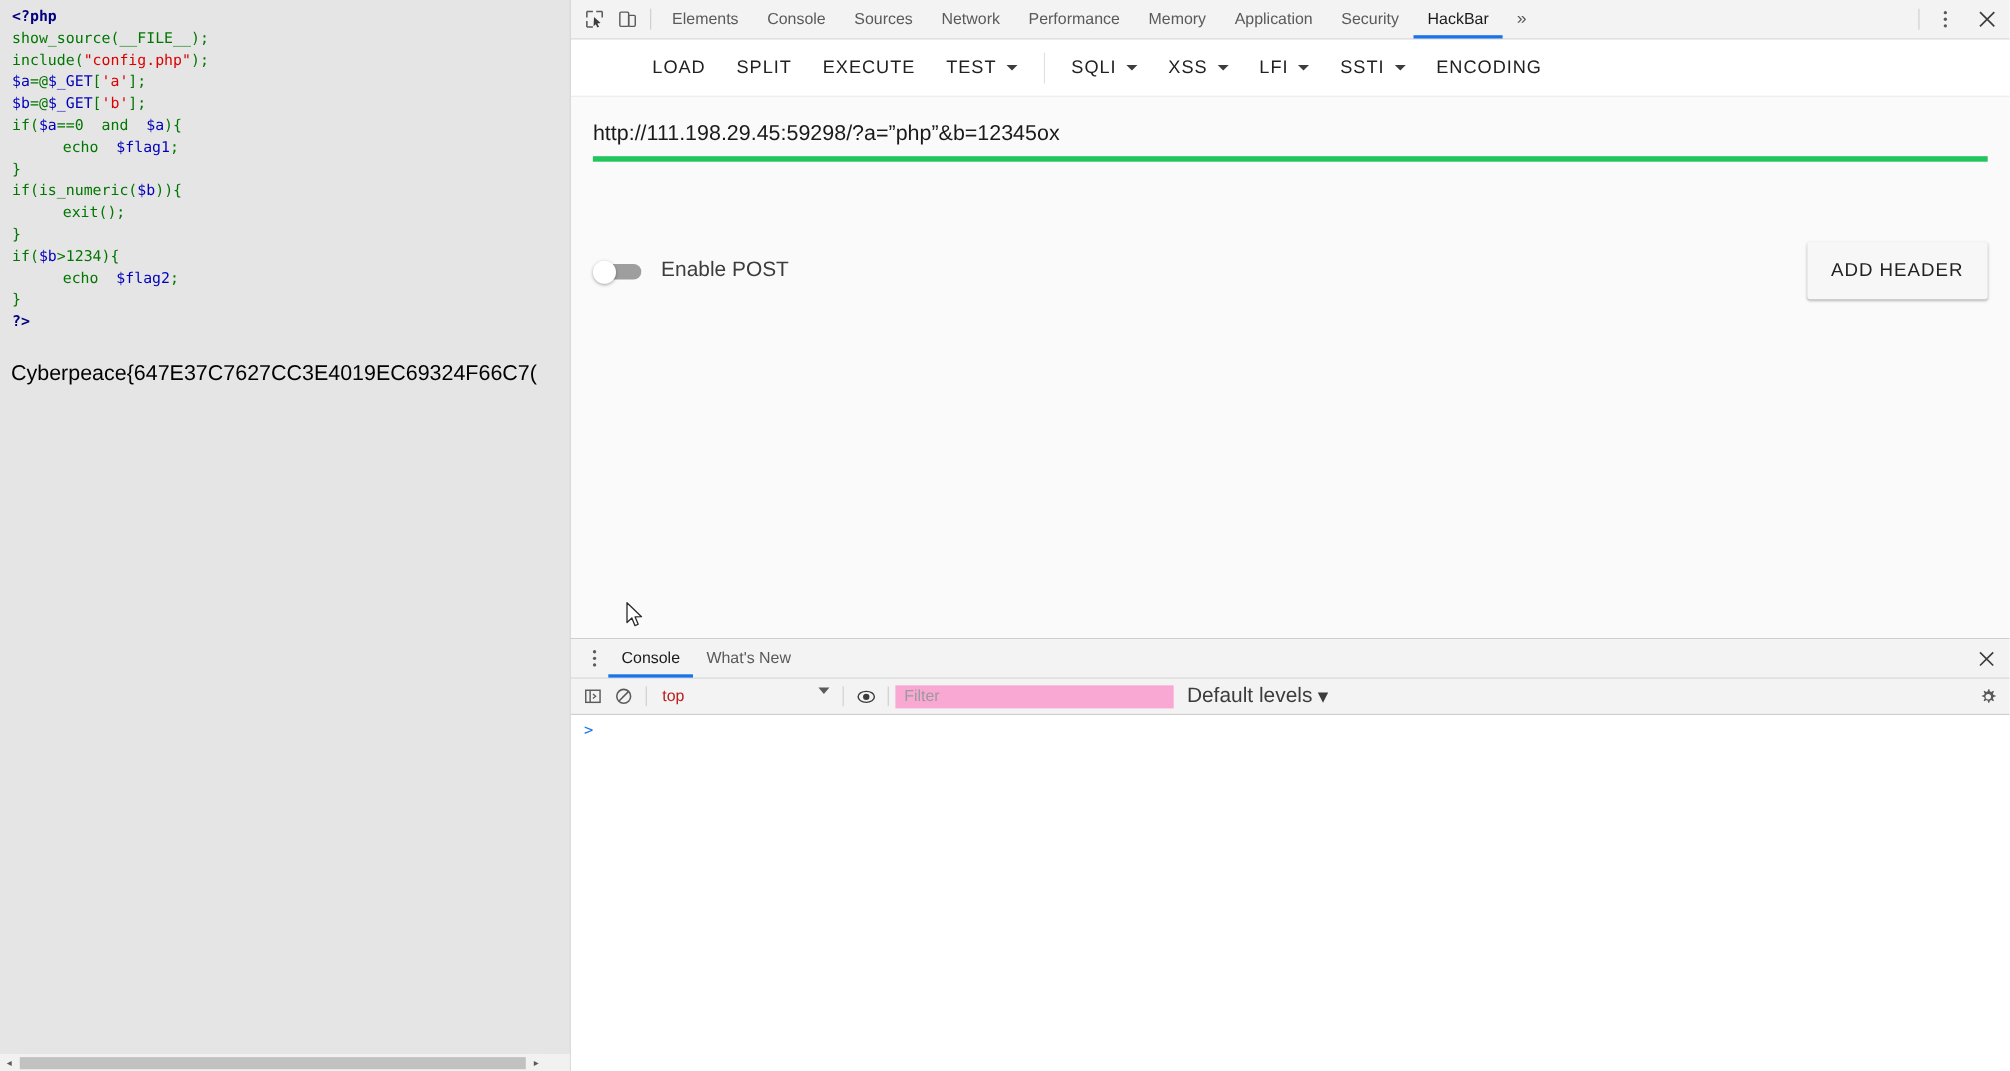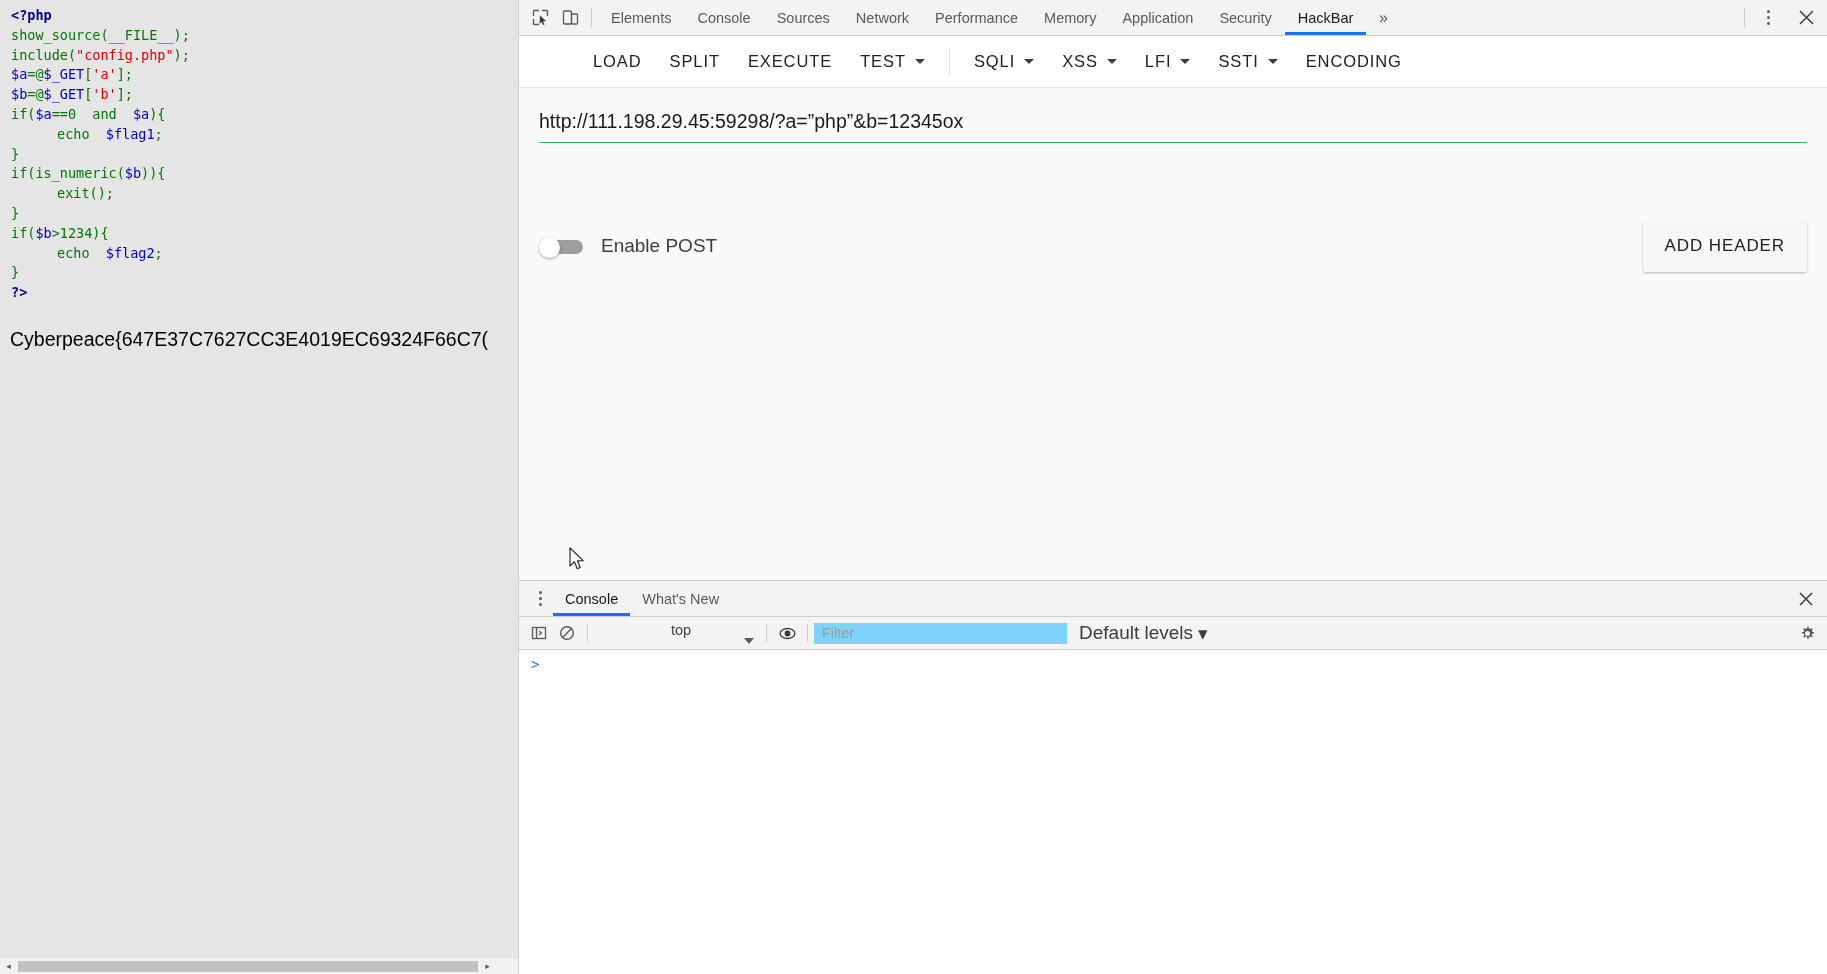--- a/index.html
+++ b/index.html
@@ -198,21 +198,21 @@
   }
   #url-label {
     font-size: 13.5px;
     color: #8a8a8a;
     margin-bottom: 9px;
   }
   #url-value {
     font-size: 19.5px;
     color: #1a1a1a;
     padding-bottom: 9px;
-    border-bottom: 1px solid #22c55e;
+    border-bottom: 5px solid #22c55e;
     white-space: nowrap;
     overflow: hidden;
   }
 
   #post-row {
     position: absolute;
     left: 20px;
     top: 132px;
     width: 1268px;
     display: flex;
@@ -314,40 +314,39 @@
     padding: 0 6px;
     gap: 0;
   }
   .cf-icon {
     width: 28px; height: 28px;
     display: flex; align-items: center; justify-content: center;
     cursor: pointer;
   }
   .cf-sep { width: 1px; height: 18px; background: #cdcdcd; margin: 0 6px; }
   #ctx-select {
-    display: flex; align-items: center;
+    display: flex; align-items: flex-start;
     min-width: 166px;
     font-size: 14.5px;
-    color: #404040;
+    color: #b91c1c;
     padding-left: 8px;
     cursor: pointer;
-    flex-direction: column;
   }
   #ctx-caret {
     margin-left: auto;
     margin-right: 6px;
     width: 0; height: 0;
     border-left: 5px solid transparent;
     border-right: 5px solid transparent;
     border-top: 6px solid #5a5a5a;
   }
   #filter-input {
     width: 253px;
     height: 21px;
-    background: #7dd3fc;
+    background: #f9a8d4;
     border: none;
     outline: none;
     font-size: 14.5px;
     color: #3c3c3c;
     padding: 0 8px;
     font-family: "Liberation Sans", sans-serif;
   }
   #filter-input::placeholder { color: #9b9b9b; }
   #levels-select {
     margin-left: 12px;

